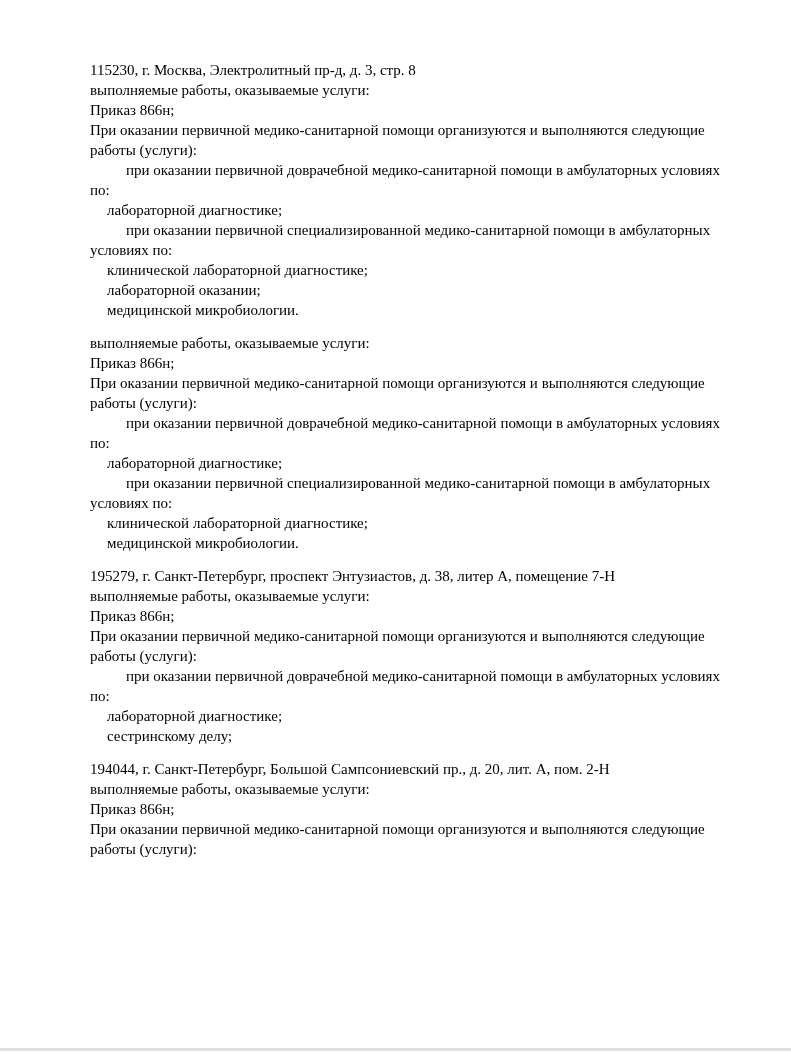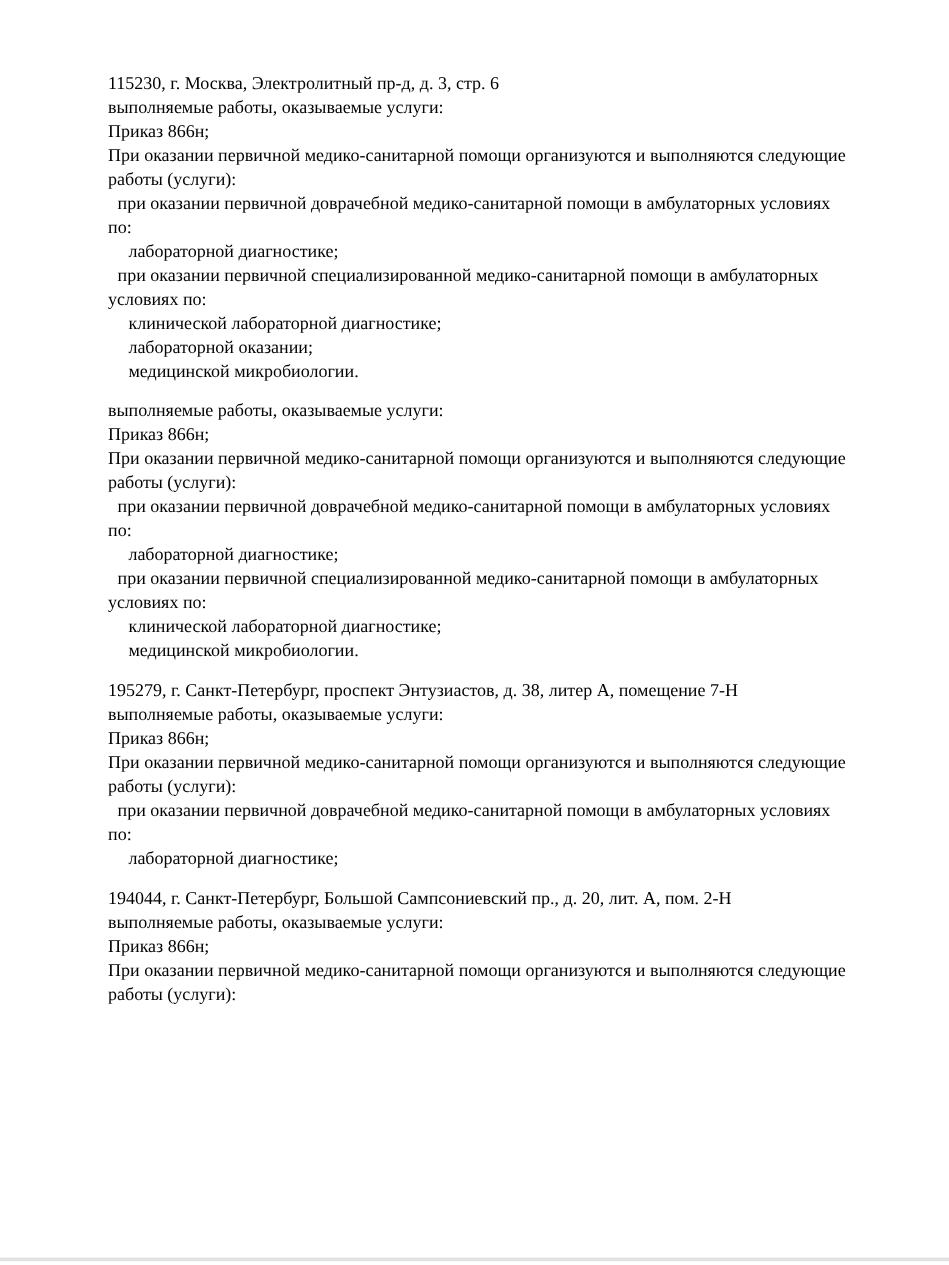--- a/index.html
+++ b/index.html
@@ -24,38 +24,38 @@
     top: 60px;
     width: 660px;
   }
   .block { margin: 0 0 13px 0; }
   .block:last-child { margin-bottom: 0; }
   .line {
     white-space: nowrap;
     height: 20px;
   }
   .indent-0 { padding-left: 0; }
-  .indent-1 { padding-left: 8px; }
+  .indent-1 { padding-left: 8px; margin-left: 28px; }
   .indent-2 { padding-left: 17px; }
   .bottom-bar {
     position: absolute;
     left: 0;
     right: 0;
     top: 1048px;
     height: 3px;
     background: #e1e1e1;
   }
 </style>
 </head>
 <body>
 
 <div class="page" style="background: rgb(255, 255, 255); color: rgb(0, 0, 0);">
   <div class="content">
       <div class="block">
-        <div class="line indent-0">115230, г. Москва, Электролитный пр-д, д. 3, стр. 6</div>
+        <div class="line indent-0">115230, г. Москва, Электролитный пр-д, д. 3, стр. 8</div>
         <div class="line indent-0">выполняемые работы, оказываемые услуги:</div>
         <div class="line indent-0">Приказ 866н;</div>
         <div class="line indent-0">При оказании первичной медико-санитарной помощи организуются и выполняются следующие</div>
         <div class="line indent-0">работы (услуги):</div>
         <div class="line indent-1">при оказании первичной доврачебной медико-санитарной помощи в амбулаторных условиях</div>
         <div class="line indent-0">по:</div>
         <div class="line indent-2">лабораторной диагностике;</div>
         <div class="line indent-1">при оказании первичной специализированной медико-санитарной помощи в амбулаторных</div>
         <div class="line indent-0">условиях по:</div>
         <div class="line indent-2">клинической лабораторной диагностике;</div>
@@ -77,20 +77,21 @@
       </div>
       <div class="block">
         <div class="line indent-0">195279, г. Санкт-Петербург, проспект Энтузиастов, д. 38, литер А, помещение 7-Н</div>
         <div class="line indent-0">выполняемые работы, оказываемые услуги:</div>
         <div class="line indent-0">Приказ 866н;</div>
         <div class="line indent-0">При оказании первичной медико-санитарной помощи организуются и выполняются следующие</div>
         <div class="line indent-0">работы (услуги):</div>
         <div class="line indent-1">при оказании первичной доврачебной медико-санитарной помощи в амбулаторных условиях</div>
         <div class="line indent-0">по:</div>
         <div class="line indent-2">лабораторной диагностике;</div>
+        <div class="line indent-2">сестринскому делу;</div>
       </div>
       <div class="block">
         <div class="line indent-0">194044, г. Санкт-Петербург, Большой Сампсониевский пр., д. 20, лит. А, пом. 2-Н</div>
         <div class="line indent-0">выполняемые работы, оказываемые услуги:</div>
         <div class="line indent-0">Приказ 866н;</div>
         <div class="line indent-0">При оказании первичной медико-санитарной помощи организуются и выполняются следующие</div>
         <div class="line indent-0">работы (услуги):</div>
       </div>
     </div>
   <div class="bottom-bar" style="background: rgb(225, 225, 225);"></div>

